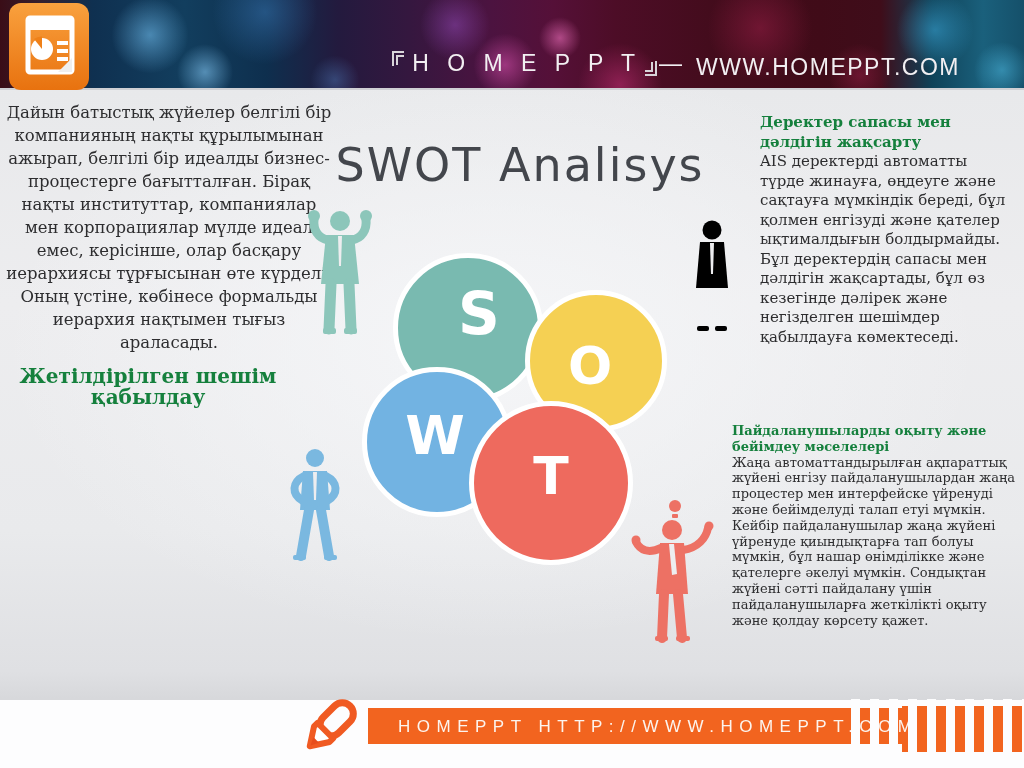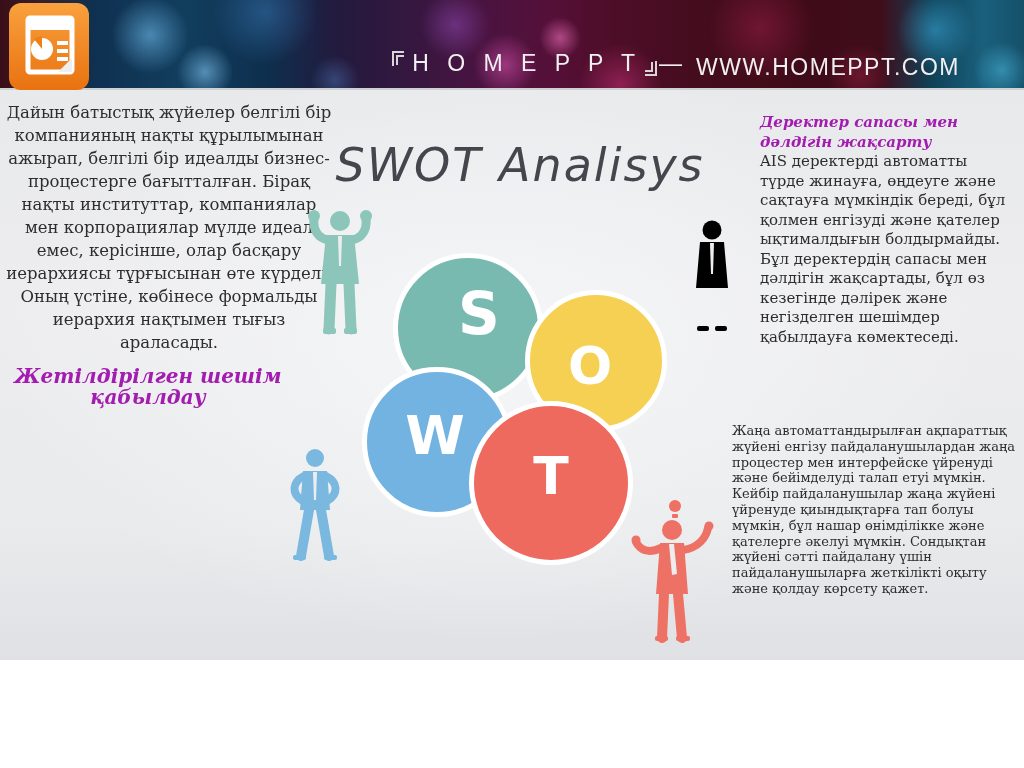--- a/index.html
+++ b/index.html
@@ -1,16 +1,16 @@
 <!DOCTYPE html>
 <html><head>
 <meta charset="utf-8">
 <style>
   html,body{margin:0;padding:0;background:#fff;}
-  .slide{position:relative;width:1024px;height:660px;overflow:hidden;
+  .slide{position:relative;width:1024px;height:768px;overflow:hidden;
          font-family:"Liberation Sans",sans-serif;background:#fff;}
 
   
   .banner{position:absolute;left:0;top:0;width:1024px;height:90px;
     background-image:
       radial-gradient(circle 55px at 150px 35px, rgba(120,200,250,.55), rgba(120,200,250,0) 70%),
       radial-gradient(circle 40px at 205px 72px, rgba(140,210,255,.55), rgba(140,210,255,0) 70%),
       radial-gradient(circle 75px at 265px 12px, rgba(70,140,210,.40), rgba(70,140,210,0) 70%),
       radial-gradient(circle 35px at 335px 80px, rgba(90,150,220,.35), rgba(90,150,220,0) 70%),
       radial-gradient(circle 50px at 455px 25px, rgba(170,90,220,.40), rgba(170,90,220,0) 70%),
@@ -42,26 +42,26 @@
                   border-right:2px solid #d9d5da;border-bottom:2px solid #d9d5da;}
 
   
   .stage{position:absolute;left:0;top:90px;width:1024px;height:612px;
     background:
       radial-gradient(ellipse 700px 420px at 48% 42%, #f5f6f8 0%, rgba(245,246,248,0) 70%),
       linear-gradient(180deg,#e8e9eb 0%,#ededef 35%,#e9eaec 72%,#dfe0e3 95%,#d6d7da 100%);}
   .footer-zone{position:absolute;left:0;top:700px;width:1024px;height:68px;background:#fdfdfe;}
 
   .page-title{position:absolute;left:520px;top:138px;transform:translateX(-50%);
-    font-family:"DejaVu Sans",sans-serif;font-style:italic;font-size:46px;
+    font-family:"DejaVu Sans",sans-serif;font-size:46px;
     color:#43464c;letter-spacing:2px;white-space:nowrap;}
 
   
   .para{position:absolute;font-family:"DejaVu Serif",serif;color:#2d2d2f;}
-  .ptitle{display:block;font-weight:bold;color:#a21caf;font-style:italic;}
+  .ptitle{display:block;font-weight:bold;color:#15803d;}
   .p-tl{left:4px;top:101px;width:330px;text-align:center;font-size:16.5px;line-height:23px;}
   .p-bl{left:12px;top:366px;width:272px;text-align:center;font-size:20px;line-height:21px;}
   .p-tr{left:760px;top:113px;width:252px;text-align:left;font-size:15px;line-height:19.5px;}
   .p-br{left:732px;top:423px;width:288px;text-align:left;font-size:13px;line-height:15.8px;}
 
   
   .circle{position:absolute;border-radius:50%;border:5px solid #fff;}
   .c-s{left:393px;top:253px;width:140px;height:140px;background:#79bab0;z-index:1;}
   .c-o{left:525px;top:290px;width:132px;height:132px;background:#f5d053;z-index:2;}
   .c-w{left:362px;top:367px;width:140px;height:140px;background:#72b3e2;z-index:3;}
@@ -140,20 +140,21 @@
   <div class="para p-bl">
     <span class="ptitle">Жетілдірілген шешім қабылдау</span>
   </div>
 
   <div class="para p-tr">
     <span class="ptitle">Деректер сапасы мен дәлдігін жақсарту</span>
     <span>AIS деректерді автоматты түрде жинауға, өңдеуге және сақтауға мүмкіндік береді, бұл қолмен енгізуді және қателер ықтималдығын болдырмайды. Бұл деректердің сапасы мен дәлдігін жақсартады, бұл өз кезегінде дәлірек және негізделген шешімдер қабылдауға көмектеседі.</span>
   </div>
 
   <div class="para p-br">
+    <span class="ptitle">Пайдаланушыларды оқыту және бейімдеу мәселелері</span>
     <span>Жаңа автоматтандырылған ақпараттық жүйені енгізу пайдаланушылардан жаңа процестер мен интерфейске үйренуді және бейімделуді талап етуі мүмкін. Кейбір пайдаланушылар жаңа жүйені үйренуде қиындықтарға тап болуы мүмкін, бұл нашар өнімділікке және қателерге әкелуі мүмкін. Сондықтан жүйені сәтті пайдалану үшін пайдаланушыларға жеткілікті оқыту және қолдау көрсету қажет.</span>
   </div>
 
   <div class="circle c-s"></div>
   <div class="circle c-o"></div>
   <div class="circle c-w"></div>
   <div class="circle c-t"></div>
   <span class="swot-letter l-s">S</span>
   <span class="swot-letter l-o">O</span>
   <span class="swot-letter l-w">W</span>

